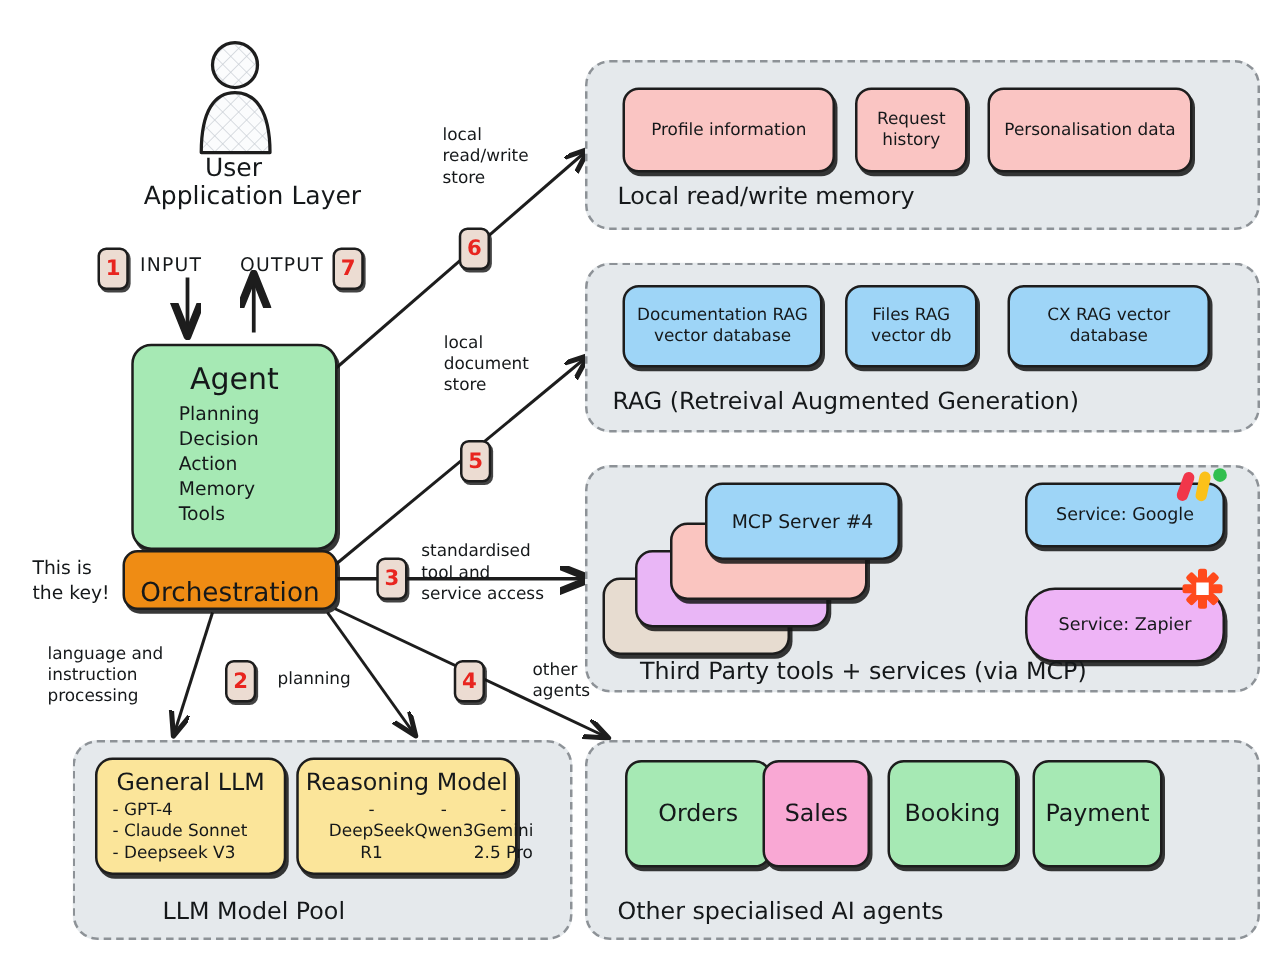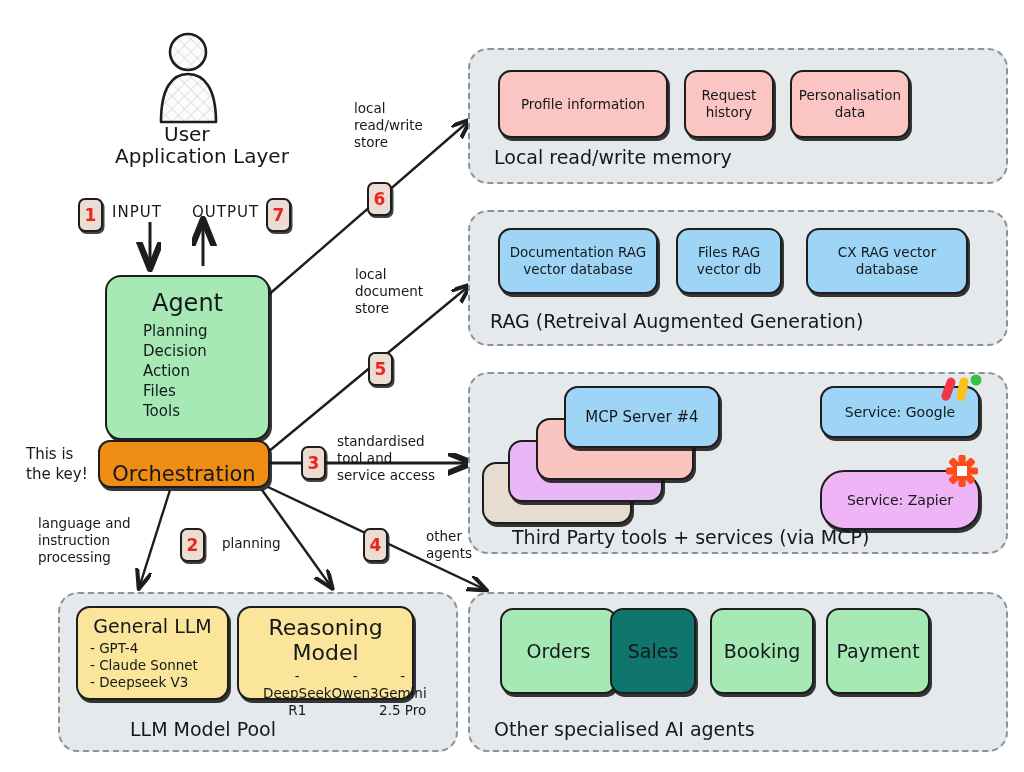--- a/index.html
+++ b/index.html
@@ -118,21 +118,21 @@
   <div class="ann" style="left:112px;top:204px;font-size:15px;letter-spacing:1px;">INPUT</div>
   <div class="ann" style="left:192px;top:204px;font-size:15px;letter-spacing:1px;">OUTPUT</div>
   <div class="badge" style="left:266px;top:198px;">7</div>
 
   <div class="node" style="left:105px;top:275px;width:165px;height:165px;background:#a6e9b4;border-radius:16px;justify-content:flex-start;padding-top:12px;">
     <div style="font-size:24px;margin-bottom:4px;">Agent</div>
     <div style="display:flex;flex-direction:column;align-items:flex-start;font-size:15px;line-height:20px;padding-left:36px;width:100%;box-sizing:border-box;">
       <div>Planning</div>
       <div>Decision</div>
       <div>Action</div>
-      <div>Files</div>
+      <div>Memory</div>
       <div>Tools</div>
     </div>
   </div>
 
   <div class="node" style="left:98px;top:440px;width:172px;height:48px;background:#ef8c14;border-radius:12px;">
     <div style="font-size:21px;margin-top:20px;">Orchestration</div>
   </div>
   <div class="ann" style="left:26px;top:444px;font-size:15px;line-height:20px;">This is
 the key!</div>
 
@@ -158,21 +158,21 @@
   <div class="ann" style="left:396px;top:528px;margin-left:30px;">other
 agents</div>
 
   <div class="ann" style="left:38px;top:515px;">language and
 instruction
 processing</div>
 
   <div class="panel" style="left:468px;top:48px;width:540px;height:136px;"></div>
   <div class="chip" style="left:498px;top:70px;width:170px;height:68px;background:#fac5c3;">Profile information</div>
   <div class="chip" style="left:684px;top:70px;width:90px;height:68px;background:#fac5c3;">Request history</div>
-  <div class="chip" style="left:790px;top:70px;width:120px;height:68px;background:#fac5c3;">Personalisation data</div>
+  <div class="chip" style="left:790px;top:70px;width:164px;height:68px;background:#fac5c3;">Personalisation data</div>
   <div class="panel-title" style="left:494px;top:146px;">Local read/write memory</div>
 
   <div class="panel" style="left:468px;top:210px;width:540px;height:136px;"></div>
   <div class="chip" style="left:498px;top:228px;width:160px;height:66px;background:#9ed5f7;">Documentation RAG vector database</div>
   <div class="chip" style="left:676px;top:228px;width:106px;height:66px;background:#9ed5f7;">Files RAG vector db</div>
   <div class="chip" style="left:806px;top:228px;width:162px;height:66px;background:#9ed5f7;">CX RAG vector database</div>
   <div class="panel-title" style="left:490px;top:310px;">RAG (Retreival Augmented Generation)</div>
 
   <div class="panel" style="left:468px;top:372px;width:540px;height:182px;"></div>
 
@@ -210,29 +210,29 @@
   <div class="panel" style="left:58px;top:592px;width:400px;height:160px;"></div>
   <div class="node" style="left:76px;top:606px;width:153px;height:94px;background:#fbe59a;justify-content:flex-start;padding-top:7px;">
     <div style="font-size:19px;margin-bottom:3px;">General LLM</div>
     <div style="display:flex;flex-direction:column;align-items:flex-start;font-size:13.5px;line-height:17px;padding-left:12px;width:100%;box-sizing:border-box;text-align:right;">
       <div>- GPT-4</div>
       <div>- Claude Sonnet</div>
       <div>- Deepseek V3</div>
     </div>
   </div>
   <div class="node" style="left:237px;top:606px;width:177px;height:94px;background:#fbe59a;justify-content:flex-start;padding-top:7px;">
-    <div style="font-size:22px;margin-bottom:3px;">Reasoning Model</div>
+    <div style="font-size:19px;margin-bottom:3px;">Reasoning Model</div>
     <div style="display:flex;flex-direction:row;align-items:flex-start;font-size:13.5px;line-height:17px;padding-left:24px;width:100%;box-sizing:border-box;">
       <div>- DeepSeek R1</div>
       <div>- Qwen3</div>
       <div>- Gemini 2.5 Pro</div>
     </div>
   </div>
   <div class="panel-title" style="left:130px;top:718px;">LLM Model Pool</div>
 
   <div class="panel" style="left:468px;top:592px;width:540px;height:160px;"></div>
   <div class="chip" style="left:500px;top:608px;width:117px;height:86px;background:#a6e9b4;font-size:19px;">Orders</div>
-  <div class="chip" style="left:610px;top:608px;width:86px;height:86px;background:#0f766e;font-size:19px;">Sales</div>
+  <div class="chip" style="left:610px;top:608px;width:86px;height:86px;background:#f9a8d4;font-size:19px;">Sales</div>
   <div class="chip" style="left:710px;top:608px;width:104px;height:86px;background:#a6e9b4;font-size:19px;">Booking</div>
   <div class="chip" style="left:826px;top:608px;width:104px;height:86px;background:#a6e9b4;font-size:19px;">Payment</div>
   <div class="panel-title" style="left:494px;top:718px;">Other specialised AI agents</div>
 
 </div>
 
 </body></html>

